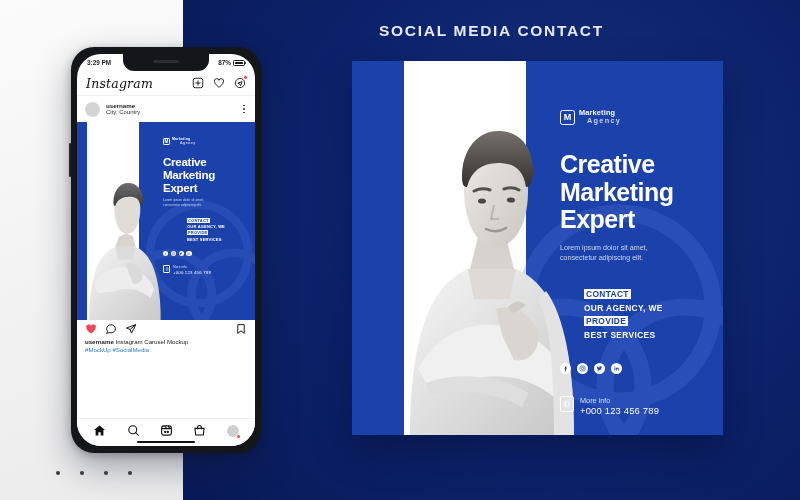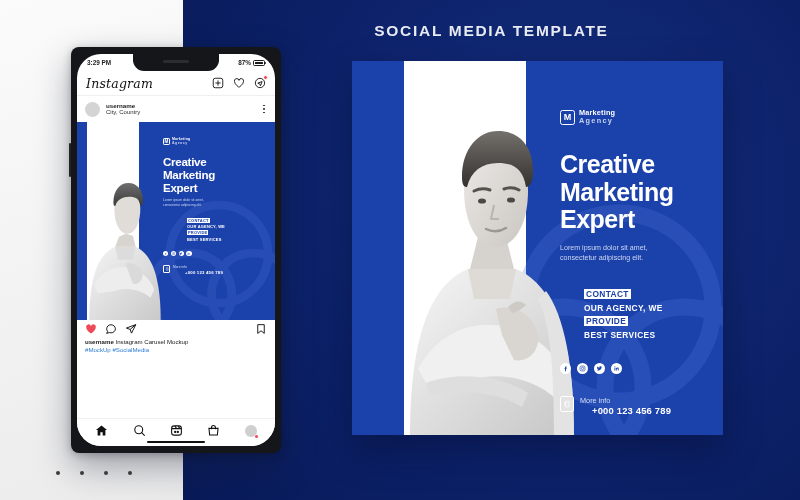--- a/index.html
+++ b/index.html
@@ -22,23 +22,23 @@
   
   .header-title {
     position:absolute; left:183px; top:22px; width:617px;
     text-align:center;
     color:#e8eaf2;
     font-size:15.5px; font-weight:bold; letter-spacing:1.7px;
   }
   
   .phone {
     position:absolute; left:71px; top:47px;
-    width:210px; height:406px;
+    width:190px; height:406px;
     background:#15161a;
-    border-radius:8px;
+    border-radius:23px;
     box-shadow:0 14px 34px rgba(20,25,50,.36), 0 2px 8px rgba(0,0,0,.25);
     padding:7px 6px;
   }
   .phone::before{ 
     content:""; position:absolute; left:-2px; top:96px; width:2px; height:34px;
     background:#222; border-radius:2px;
   }
   .phone-screen {
     position:relative; width:100%; height:100%;
     background:#fff; border-radius:24px; overflow:hidden;
@@ -121,35 +121,35 @@
 
   .p-content{ position:absolute; left:208px; top:0; width:163px; height:100%; color:#fff; }
   .logo-row{ display:flex; align-items:center; gap:4px; padding:48px 0 0 0; }
   .logo-mark{
     width:15px;height:15px;border:1.6px solid #fff;border-radius:2.5px;
     display:flex;align-items:center;justify-content:center;
     font-size:9px;font-weight:bold;line-height:1;flex:none;
   }
   .logo-txt{ line-height:1.12; }
   .logo-txt .l1{ font-size:7.3px; font-weight:bold; letter-spacing:.2px;}
-  .logo-txt .l2{ font-size:7.3px; font-weight:bold; letter-spacing:1.3px; color:#c8d2f0;}
+  .logo-txt .l2{ font-size:7.3px; font-weight:bold; letter-spacing:1.3px; color:#c8d2f0;margin-left:8px;}
   .headline{ margin-top:26px; font-size:25px; font-weight:bold; line-height:1.1; letter-spacing:-.5px;}
   .sub{ margin-top:9px; font-size:7.1px; line-height:1.5; color:#cdd7f2; max-width:140px;}
   .contact{ margin-top:24px; line-height:1.62; }
   .contact div{ font-size:8.4px; font-weight:bold; letter-spacing:.35px;padding-left:24px; }
   .hl{ background:#ffffff; color:#1b41ab; padding:0 2px; }
   .socials{ margin-top:20px; display:flex; gap:6px; }
   .soc{ width:11px;height:11px;border-radius:50%;background:#fff;display:flex;align-items:center;justify-content:center;}
   .soc svg{width:7px;height:7px;display:block;}
   .info{ margin-top:22px; display:flex; align-items:flex-start; gap:6px;}
   .info-ic{ width:14px;height:16px;border:1.4px solid #fff;border-radius:2px;display:flex;align-items:center;justify-content:center;flex:none;}
   .info-ic svg{width:8px;height:8px;}
   .info-txt{line-height:1.3;}
   .info-txt .l1{font-size:7.3px;color:#d6deF5;}
-  .info-txt .l2{font-size:9.4px;font-weight:bold;letter-spacing:.2px;margin-left:12px;}
+  .info-txt .l2{font-size:9.4px;font-weight:normal;letter-spacing:.2px;}
 
   
   .mini{ position:absolute; inset:0; background:#1b41ab; overflow:hidden;}
   .mini .white-band{ position:absolute; left:10px; top:0; width:52px; height:100%; background:#fff;}
   .mini .rings{ right:-24px; bottom:-30px; width:160px;height:160px; opacity:.45;}
   .mini .photo{ left:4px; bottom:0; width:88px; height:178px;}
   .mini .m-content{ position:absolute; left:86px; top:0; width:104px; height:100%; color:#fff;}
   .mini .logo-row{ padding:16px 0 0 0; gap:2px;}
   .mini .logo-mark{width:7px;height:7px;border-width:1px;border-radius:1.2px;font-size:4.6px;}
   .mini .logo-txt .l1{font-size:3.5px;}
@@ -169,21 +169,21 @@
   .mini .info-txt .l2{font-size:4.3px;}
 </style>
 </head>
 <body>
 
 <div id="stage">
 
   <div class="bg-left"></div>
   <div class="bg-right"></div>
 
-  <div class="header-title">SOCIAL MEDIA TEMPLATE</div>
+  <div class="header-title">SOCIAL MEDIA CONTACT</div>
 
   <div class="phone">
     <div class="phone-screen">
 
       <div class="notch">
         <div class="speaker"></div>
       </div>
 
       <div class="statusbar">
         <span>3:29 PM</span>

